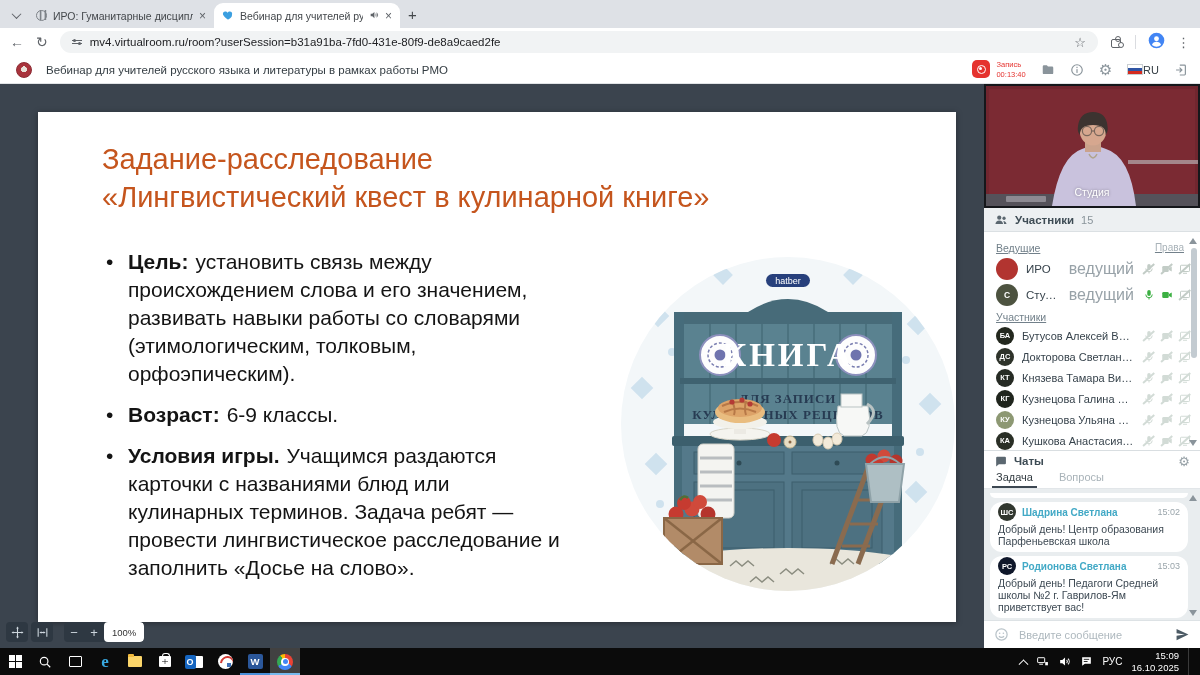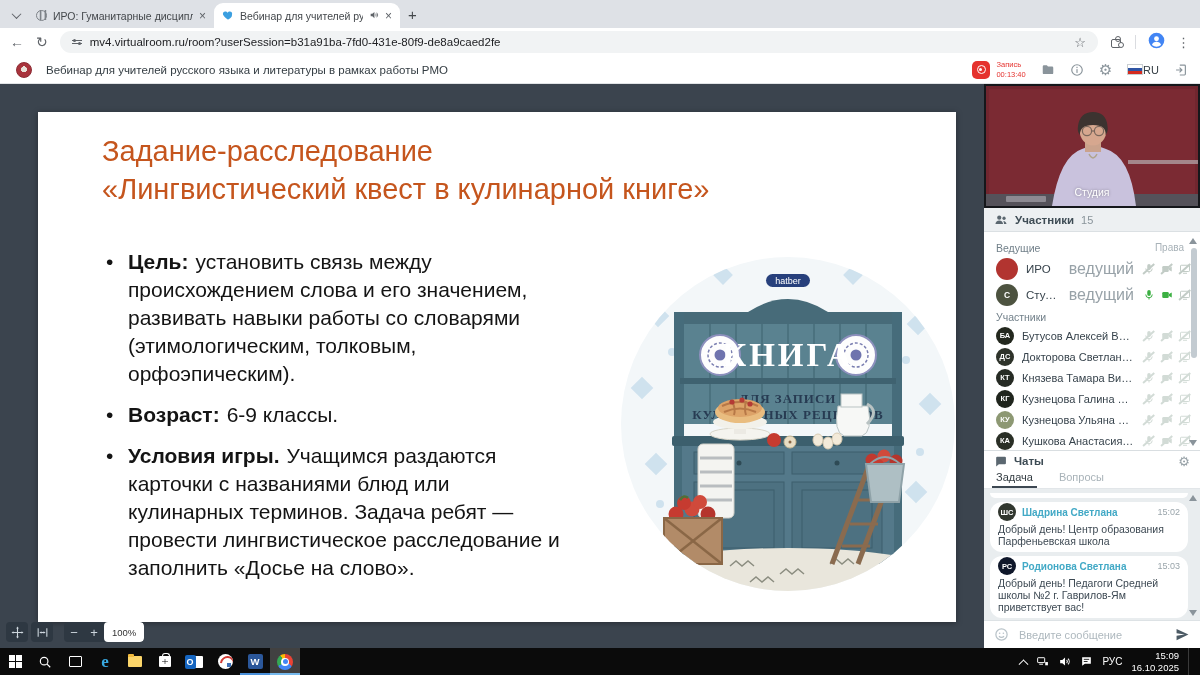--- a/index.html
+++ b/index.html
@@ -36,36 +36,36 @@
   .puzzle::after { content:""; position:absolute; right:-1px; top:6px; width:4px; height:4px; border-radius:50%; border:1.5px solid #5f6368; background:#fff; }
   .vdiv { width:1px; height:14px; background:#dadce0; }
   .profile-ic svg { width:17px; height:17px; }
   .menu-dots { font-size:13px; color:#5f6368; }
 
   
   .appheader { position:absolute; top:56px; left:0; width:1200px; height:28px; background:#fff; border-bottom:1px solid #e1e4e6; display:flex; align-items:center; padding:0 12px; }
   .vr-logo { width:16px; height:16px; border-radius:50%; background:radial-gradient(circle at 50% 45%, #e8e2da 0 28%, #a8333c 30% 100%); border:1px solid #8c2a32; margin:0 14px 0 4px; flex:none; }
   .vr-title { font-size:11.5px; color:#333c42; }
   .hdr-right { margin-left:auto; display:flex; align-items:center; gap:15px; }
-  .rec-group { display:flex; align-items:flex-end; gap:6px; }
+  .rec-group { display:flex; align-items:flex-start; gap:6px; }
   .rec-btn { width:18px; height:18px; border-radius:5px; background:#e5322e; display:flex; align-items:center; justify-content:center; }
   .rec-btn i { width:9px; height:9px; border:1.8px solid #fff; border-radius:50%; display:block; position:relative; }
   .rec-btn i::after { content:""; position:absolute; left:1.4px; top:1.4px; width:3px; height:3px; border-radius:50%; background:#fff; }
   .rec-txt { font-size:7.5px; line-height:1.25; color:#e5322e; }
   .hicon { color:#8a949b; display:inline-flex; }
   .hicon svg { width:14px; height:14px; }
   .gear-glyph { font-size:15px; color:#8a949b; line-height:1; }
   .ru-flag { width:16px; height:11px; border:1px solid #c9ced2; display:flex; flex-direction:column; }
   .ru-flag i { flex:1; } .ru-flag i:nth-child(1){background:#fff;} .ru-flag i:nth-child(2){background:#2f55a4;} .ru-flag i:nth-child(3){background:#d52b1e;}
   .lang-lbl { font-size:11px; color:#333c42; }
 
   
   .stage { position:absolute; top:84px; left:0; width:984px; height:564px; background:#3b444e; }
   .slide { position:absolute; left:38px; top:28px; width:918px; height:510px; background:#fff; box-shadow:0 1px 6px rgba(0,0,0,.35); }
-  .slide-title { position:absolute; left:64px; top:20px; font-size:29px; line-height:38px; color:#c5551d; }
+  .slide-title { position:absolute; left:64px; top:28px; font-size:29px; line-height:38px; color:#c5551d; }
   .bullets { position:absolute; left:64px; top:136px; width:500px; font-size:21px; line-height:28px; color:#141414; }
   .bullet { position:relative; margin-bottom:13px; padding-left:26px; }
   .bdot { position:absolute; left:4px; top:0; }
   .bullet b { margin-right:7px; }
   .illus { position:absolute; left:582px; top:144px; }
   .stage-ctrl { position:absolute; left:6px; bottom:6px; display:flex; align-items:center; gap:3px; }
   .sc-btn { width:22px; height:20px; border-radius:4px; background:#2e3842; color:#cdd6dd; display:flex; align-items:center; justify-content:center; font-size:13px; }
   .sc-btn svg { width:13px; height:13px; }
   .sc-zoom { display:flex; align-items:center; margin-left:8px; background:#2e3842; border-radius:4px; overflow:hidden; }
   .sc-zoom .zbtn { width:20px; height:20px; color:#cdd6dd; display:flex; align-items:center; justify-content:center; font-size:13px; }
@@ -75,21 +75,21 @@
   .sidebar { position:absolute; left:984px; top:84px; width:216px; height:564px; background:#fff; }
   .video { position:absolute; top:0; left:0; width:216px; height:124px; background:#7b2a33; overflow:hidden; border:2px solid #15171b; }
   .video-label { position:absolute; left:0; right:0; top:100px; text-align:center; color:#fff; font-size:10.5px; text-shadow:0 0 3px rgba(0,0,0,.4); }
 
   .p-header { position:absolute; top:124px; left:0; width:216px; height:24px; background:#edf0f2; border-bottom:1px solid #dbe0e3; display:flex; align-items:center; gap:7px; padding:0 10px; }
   .p-header svg { width:14px; height:14px; color:#5b6770; }
   .p-title { font-size:11.5px; font-weight:bold; color:#3e4c55; }
   .p-count { font-size:11px; color:#8a949b; }
 
   .plist { position:absolute; top:148px; left:0; width:216px; height:218px; background:#fff; padding-top:7px; }
-  .sec-row { height:17px; display:flex; align-items:center; padding:0 16px 0 12px; font-size:10.5px; color:#72808a; }
+  .sec-row { height:17px; display:flex; align-items:center; padding:0 16px 0 12px; font-size:10.5px; color:#72808a;text-decoration:underline; }
   .sec-row .rights { margin-left:auto; color:#a8b2b8; font-size:10px; }
   .host-row { height:26px; display:flex; align-items:center; padding:0 9px 0 12px; gap:8px; }
   .avatar { border-radius:50%; color:#fff; display:flex; align-items:center; justify-content:center; font-weight:bold; flex:none; }
   .av22 { width:22px; height:22px; font-size:8.5px; }
   .av18 { width:18px; height:18px; font-size:7.5px; }
   .p-name { flex:1; font-size:11.5px; color:#37434c; white-space:nowrap; overflow:hidden; text-overflow:ellipsis; }
   .p-role { font-size:16px; color:#98a2a8; }
   .icgrp { display:flex; gap:5px; align-items:center; }
   .ic { position:relative; width:13px; height:13px; display:inline-flex; align-items:center; justify-content:center; }
   .ic svg { width:12px; height:12px; }

